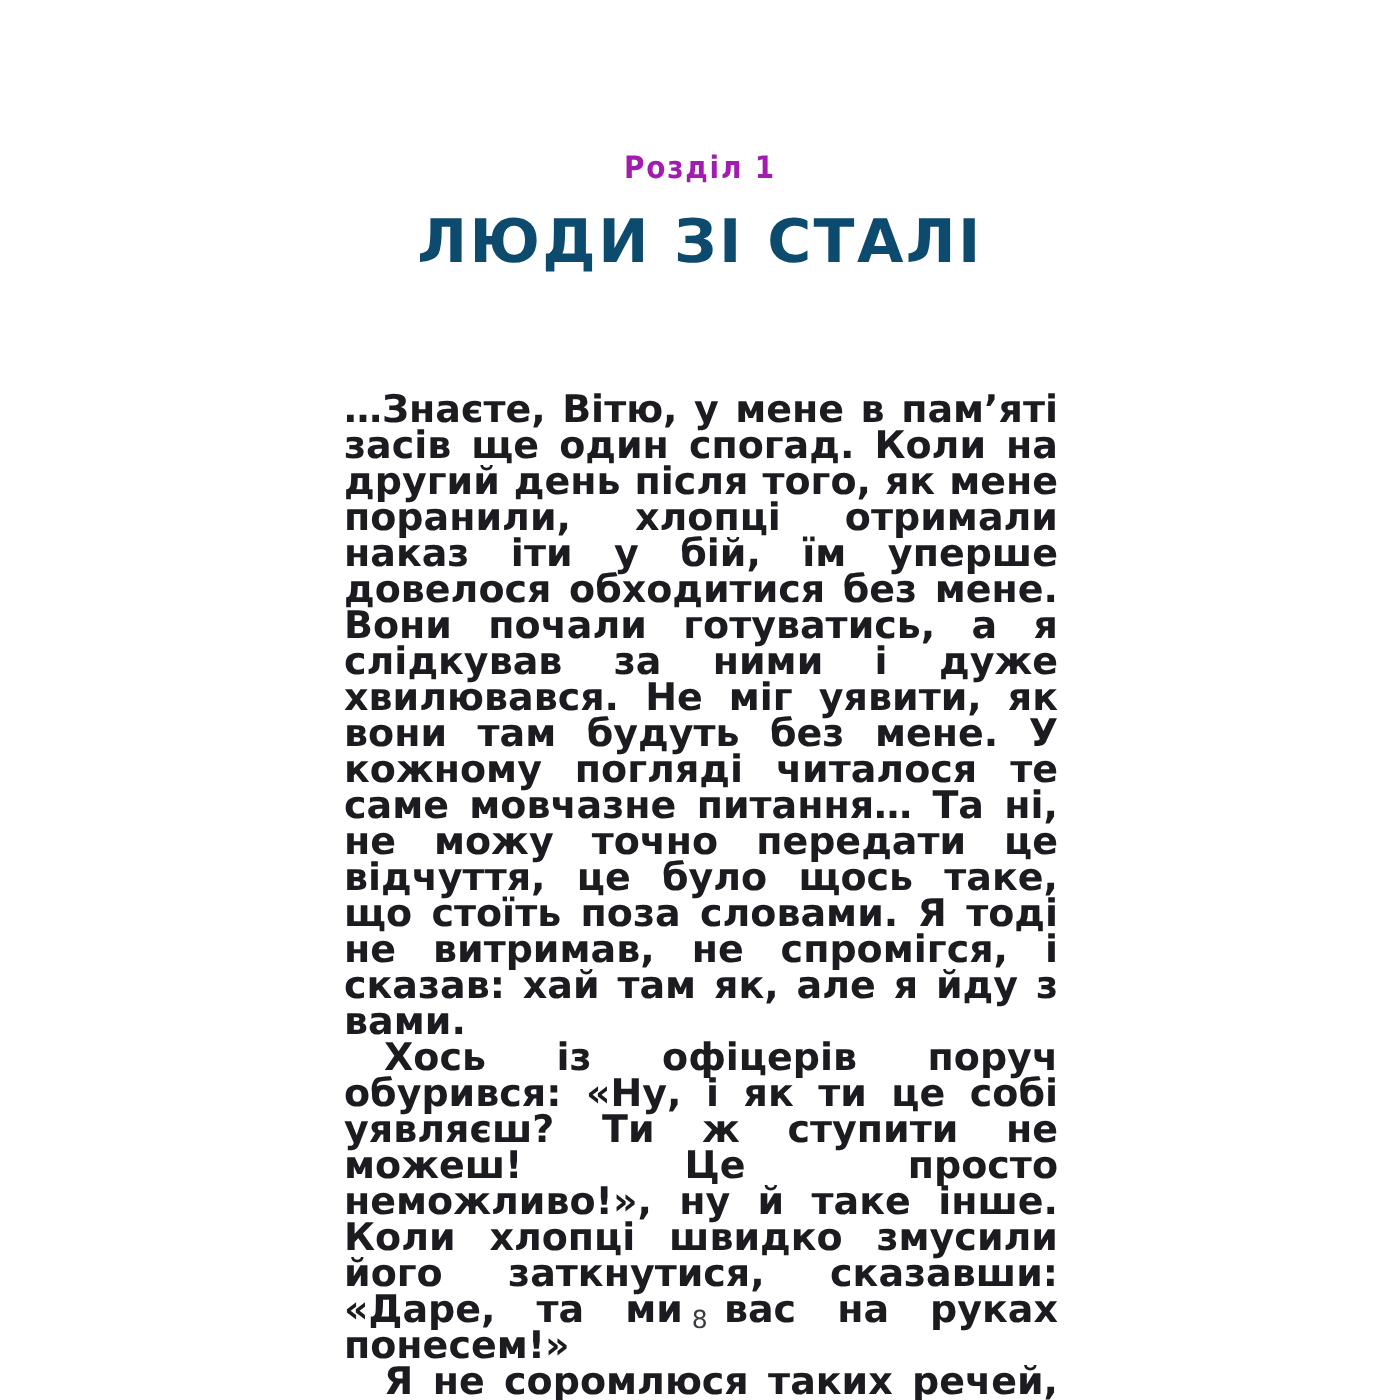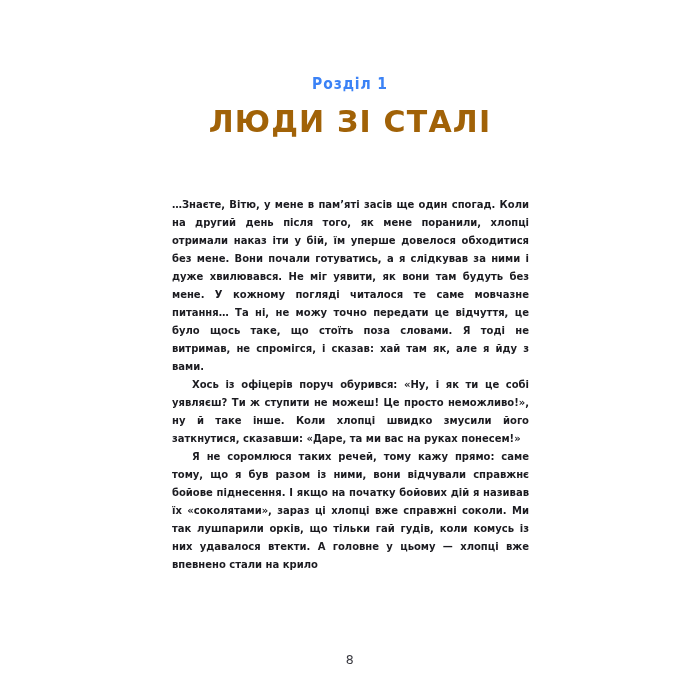--- a/index.html
+++ b/index.html
@@ -31,50 +31,50 @@
     top: 76px;
     width: 700px;
     text-align: center;
   }
 
   .chapter-label {
     font-family: "DejaVu Sans Condensed", "Liberation Sans Narrow", "Liberation Sans", sans-serif;
     font-weight: 700;
     font-size: 15.5px;
     letter-spacing: 0.9px;
-    color: #3b82f6;
+    color: #a21caf;
     line-height: 1.1;
     display: block;
   }
 
   .chapter-title {
     display: block;
     margin-top: 12px;
     font-family: "DejaVu Sans", sans-serif;
     font-weight: 700;
     font-size: 30px;
     letter-spacing: 1.2px;
-    color: #a16207;
+    color: #0c4a6e;
     line-height: 1.12;
     text-transform: uppercase;
   }
 
   
   .body-column {
     position: absolute;
     left: 172px;
     top: 196px;
     width: 357px;
   }
 
   .para {
     margin: 0;
     font-family: "DejaVu Sans", sans-serif;
     font-weight: 700;
-    font-size: 10px;
+    font-size: 19px;
     line-height: 18.0px;
     text-align: justify;
     text-justify: inter-word;
     color: #1b1b20;
     hyphens: manual;
     -webkit-hyphens: manual;
   }
 
   .para + .para {
     text-indent: 20px;

